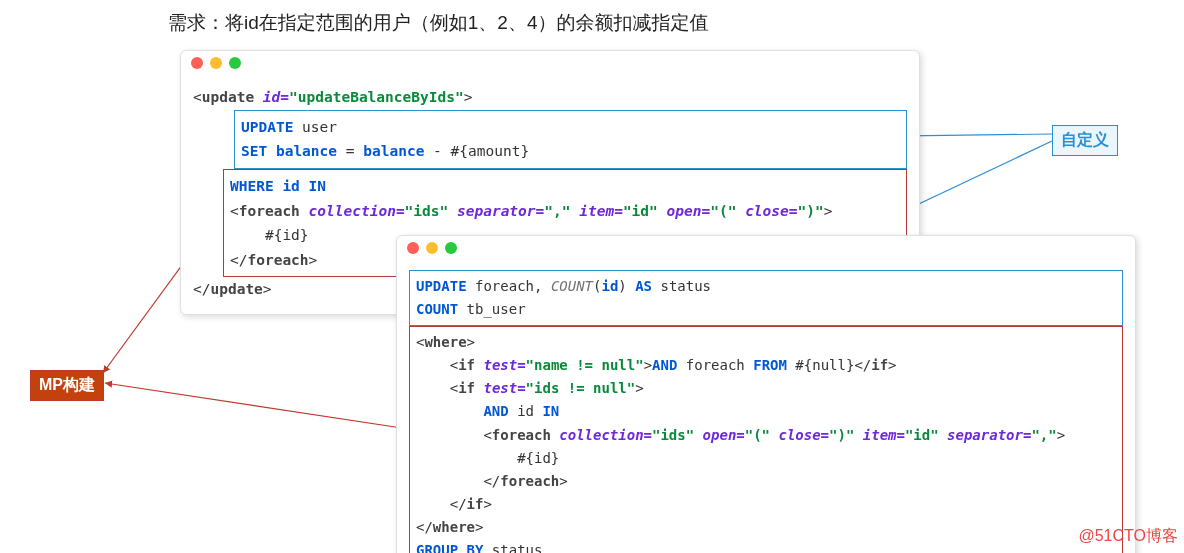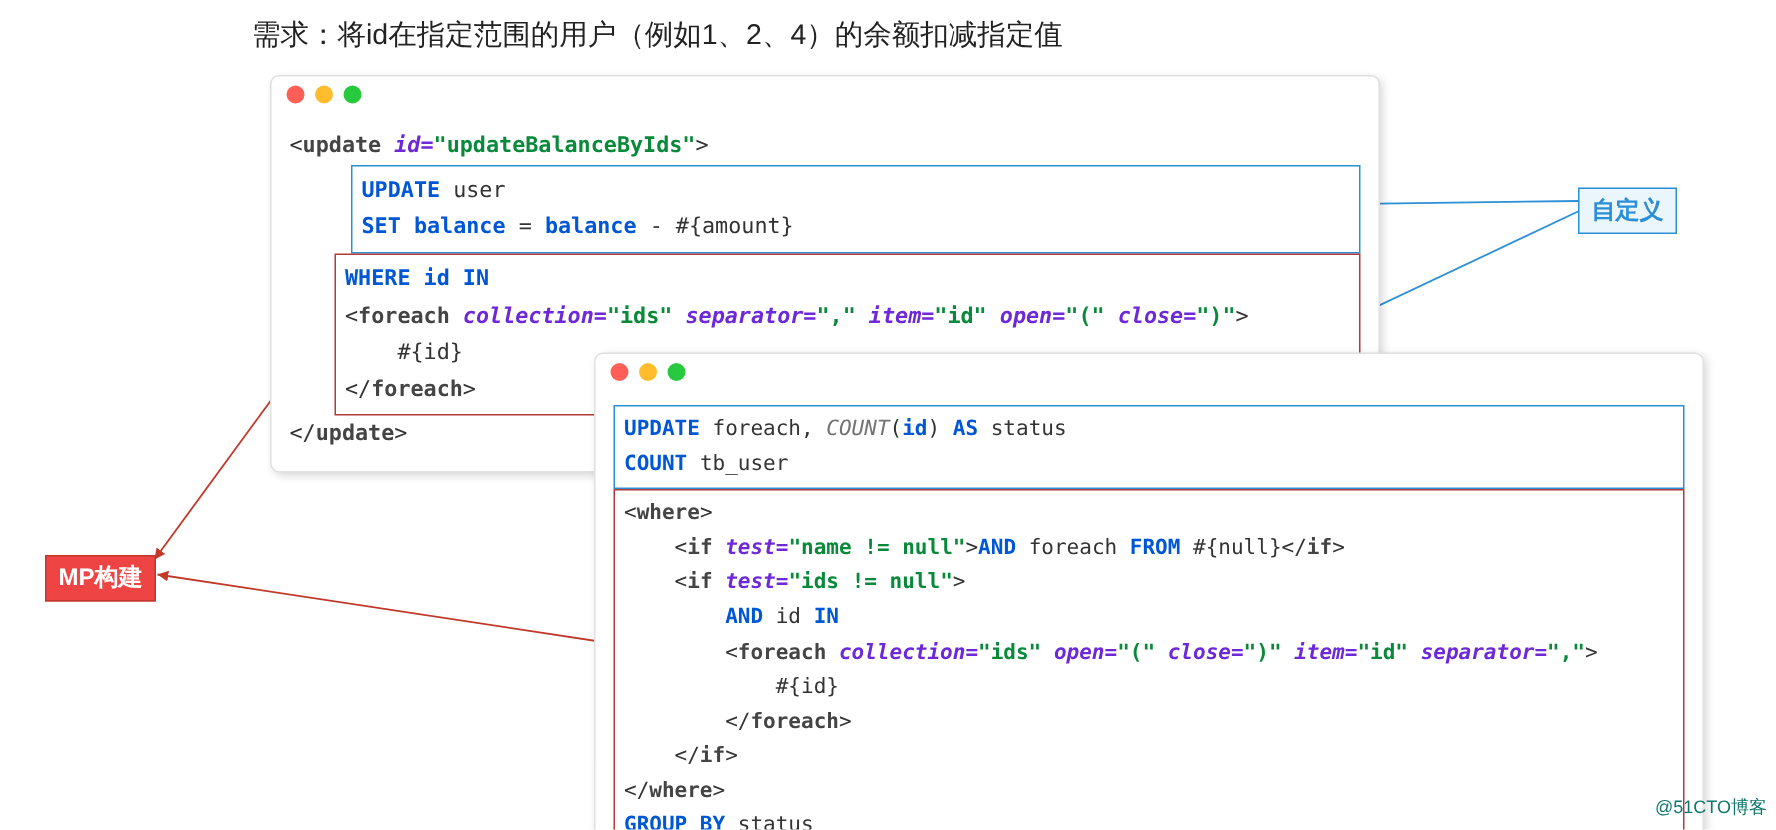--- a/index.html
+++ b/index.html
@@ -74,35 +74,35 @@
     top: 125px;
     left: 1052px;
     border-color: #2b8fd6;
     color: #2b8fd6;
     background: #eaf5fc;
   }
   .callout.red {
     top: 370px;
     left: 30px;
     border-color: #c0392b;
-    background: #ef4444;
+    background: #c2410c;
     color: #fff;
   }
   svg.lines {
     position: absolute;
     top: 0; left: 0;
     width: 1184px; height: 553px;
     pointer-events: none;
   }
   .watermark {
     position: absolute;
     bottom: 6px;
     right: 6px;
-    color: #0f766e;
-    font-size: 12px;
+    color: #ef4444;
+    font-size: 16px;
     font-family: "PingFang SC", sans-serif;
   }
   #win1 { top: 50px; left: 180px; width: 740px; }
   #win2 { top: 235px; left: 396px; width: 740px; }
   #win2 .code-body { font-size: 14px; line-height: 1.65; }
 </style>
 </head>
 <body>
 
 <div class="title">需求：将id在指定范围的用户（例如1、2、4）的余额扣减指定值</div>

